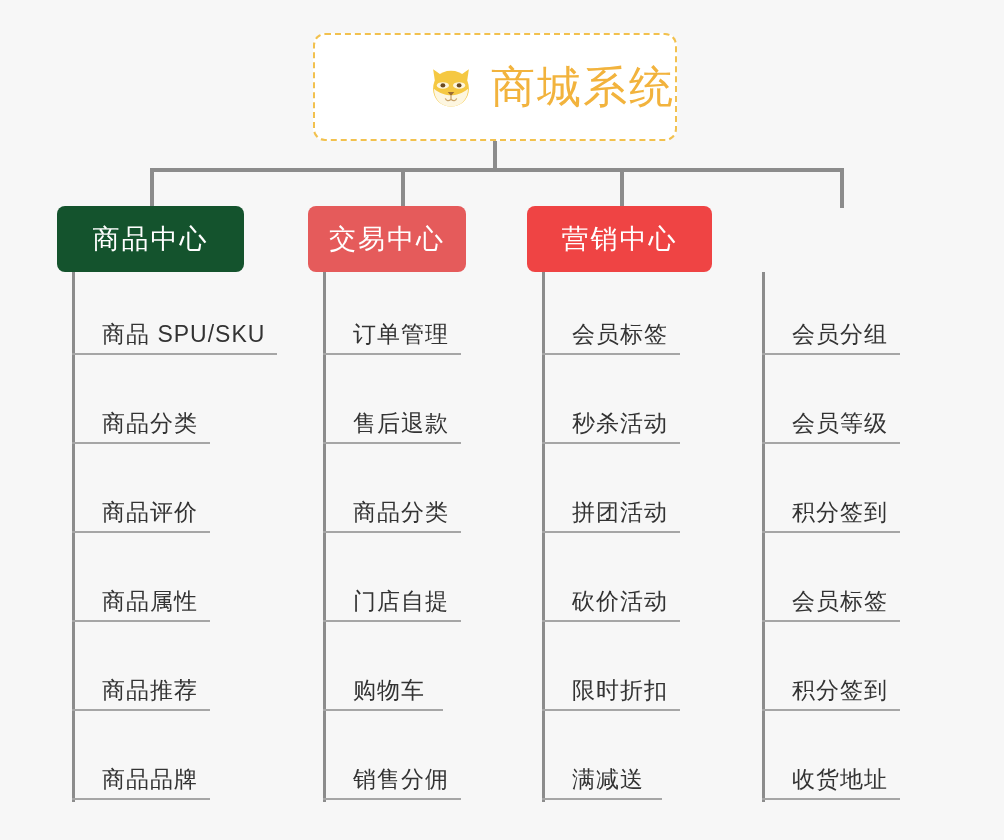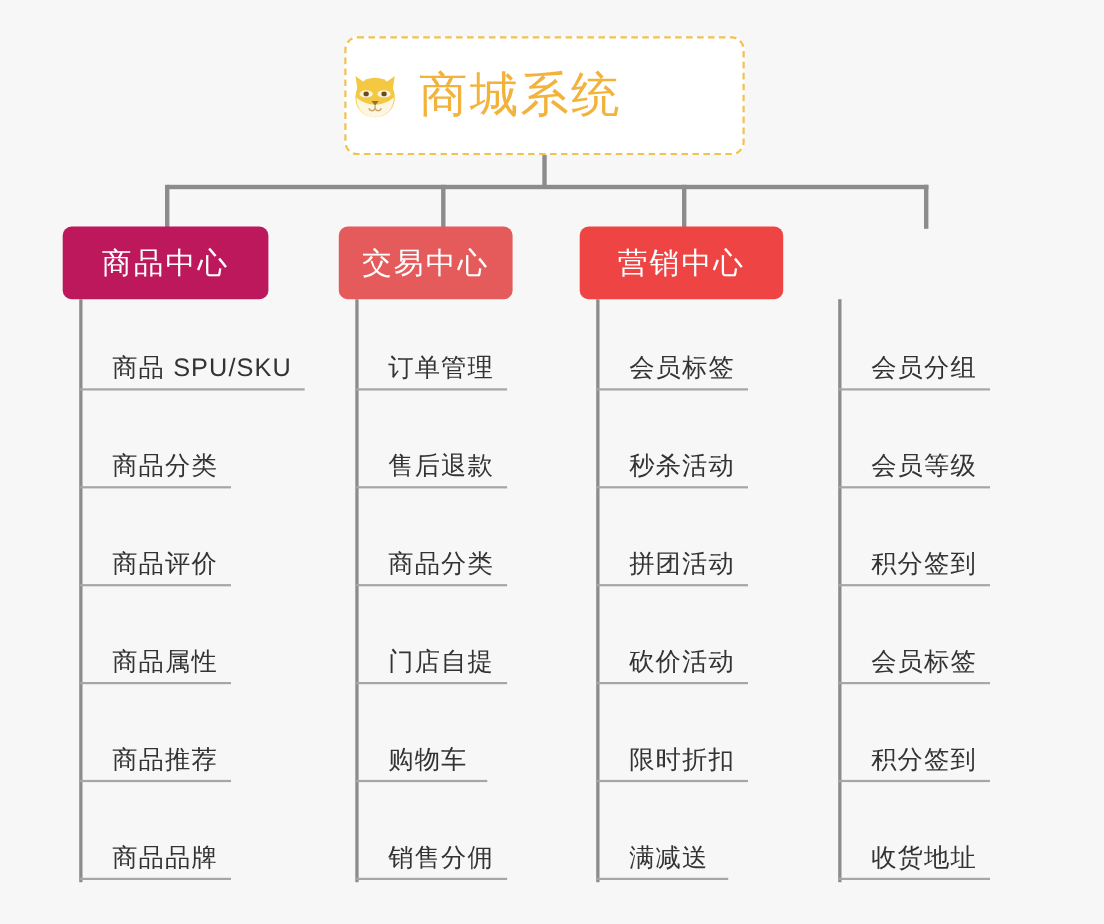--- a/index.html
+++ b/index.html
@@ -25,21 +25,21 @@
     left: 313px;
     top: 33px;
     width: 364px;
     height: 108px;
     box-sizing: border-box;
     background: #ffffff;
     border: 2px dashed #f2c14e;
     border-radius: 12px;
     display: flex;
     align-items: center;
-    justify-content: flex-start;
+    justify-content: flex-end;
     gap: 14px;
   }
   .root-emoji {
     width: 52px;
     height: 52px;
     position: relative;
     flex: none;
   }
   .root-title {
     font-size: 44px;
@@ -130,21 +130,21 @@
     <div class="root-title" style="color: rgb(242, 179, 61);">商城系统</div>
   </div>
 
   <div class="conn conn-v" style="left: 493px; top: 141px; height: 30px; background: rgb(140, 140, 140);"></div>
   <div class="conn conn-h" style="left: 152px; top: 168px; width: 692px; background: rgb(140, 140, 140);"></div>
   <div class="conn conn-v" style="left: 150px; top: 168px; height: 40px; background: rgb(140, 140, 140);"></div>
   <div class="conn conn-v" style="left: 401px; top: 168px; height: 40px; background: rgb(140, 140, 140);"></div>
   <div class="conn conn-v" style="left: 620px; top: 168px; height: 40px; background: rgb(140, 140, 140);"></div>
   <div class="conn conn-v" style="left: 840px; top: 168px; height: 40px; background: rgb(140, 140, 140);"></div>
 
-  <div class="cat-box" style="left: 57px; width: 187px; background: #be185d;">
+  <div class="cat-box" style="left: 57px; width: 187px; background: #14532d;">
     <span>商品中心</span>
   </div>
   <div class="cat-box" style="left: 308px; width: 158px; background: rgb(229, 91, 91);">
     <span>交易中心</span>
   </div>
   <div class="cat-box" style="left: 527px; width: 185px; background: #ef4444;">
     <span>营销中心</span>
   </div>
 
   <div class="column" style="left:72px;">

